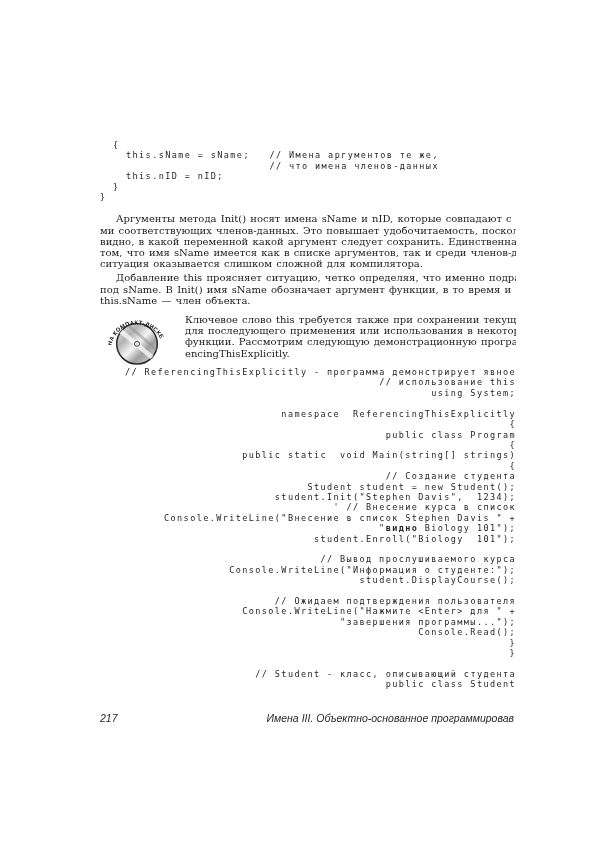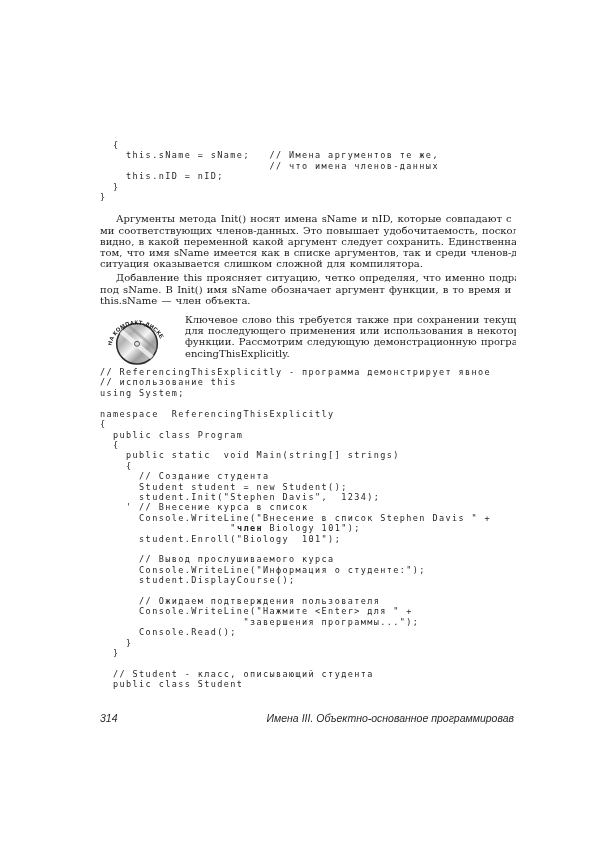--- a/index.html
+++ b/index.html
@@ -20,21 +20,21 @@
     margin:0; color:#1c1c1c;
     font-family:"DejaVu Serif", serif;
     font-size:10px; line-height:11.2px; word-spacing:1px;
     white-space:pre; overflow:hidden;
   }
   .p1 { margin-top:11px; text-indent:16px; }
   .p2 { margin-top:3px;  text-indent:16px; }
   .media { margin-top:3px; display:flex; align-items:flex-start; }
   .cdicon { width:58px; height:58px; flex:0 0 58px; margin-left:8px; }
   .note { margin-left:19px; margin-top:5px; width:332px; }
-  .code-main { margin-top:4px; }
+  .code-main { margin-top:4px;text-align:right; }
   .footer {
     position:absolute; left:100px; top:712px; width:414px;
     display:flex; justify-content:space-between; align-items:baseline;
     font-family:"Liberation Sans", sans-serif;
     font-style:italic; font-size:10.5px; color:#2a2a2a;
   }
 </style>
 </head>
 <body>
 
@@ -98,36 +98,36 @@
 {
   public class Program
   {
     public static  void Main(string[] strings)
     {
       // Создание студента
       Student student = new Student();
       student.Init("Stephen Davis",  1234);
     ' // Внесение курса в список
       Console.WriteLine("Внесение в список Stephen Davis " +
-                    "</span><b>член</b><span> Biology 101");
+                    "</span><b>видно</b><span> Biology 101");
       student.Enroll("Biology  101");
 
       // Вывод прослушиваемого курса
       Console.WriteLine("Информация о студенте:");
       student.DisplayCourse();
 
       // Ожидаем подтверждения пользователя
       Console.WriteLine("Нажмите &lt;Enter&gt; для " +
                       "завершения программы...");
       Console.Read();
     }
   }
 
   // Student - класс, описывающий студента
   public class Student</span></pre>
   </div>
 
   <div class="footer">
-    <span>314</span>
+    <span>217</span>
     <span>Имена III. Объектно-основанное программировав</span>
   </div>
 
 </div>
 
 </body></html>

